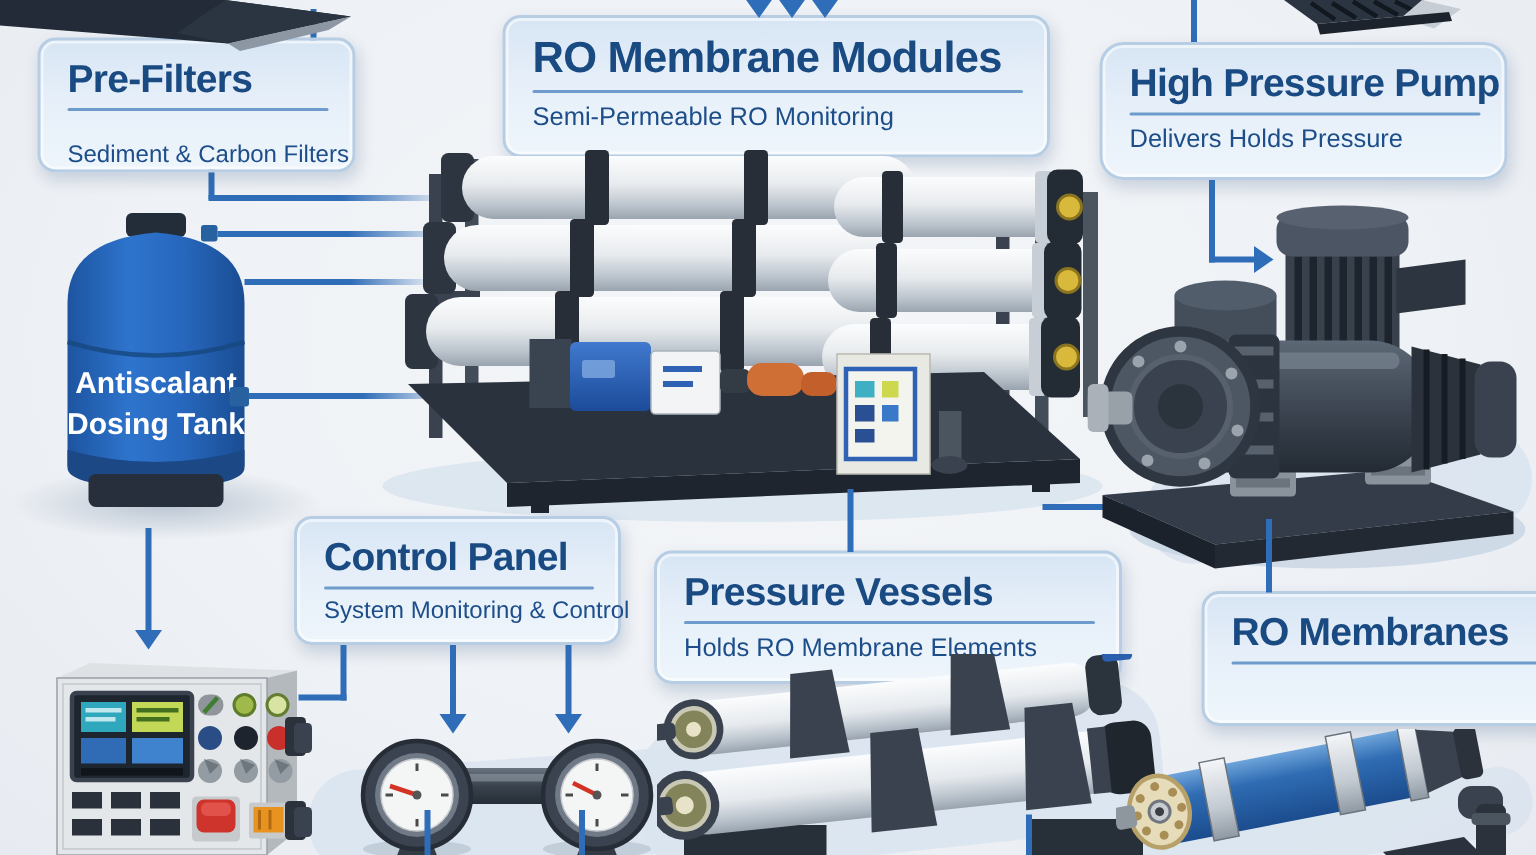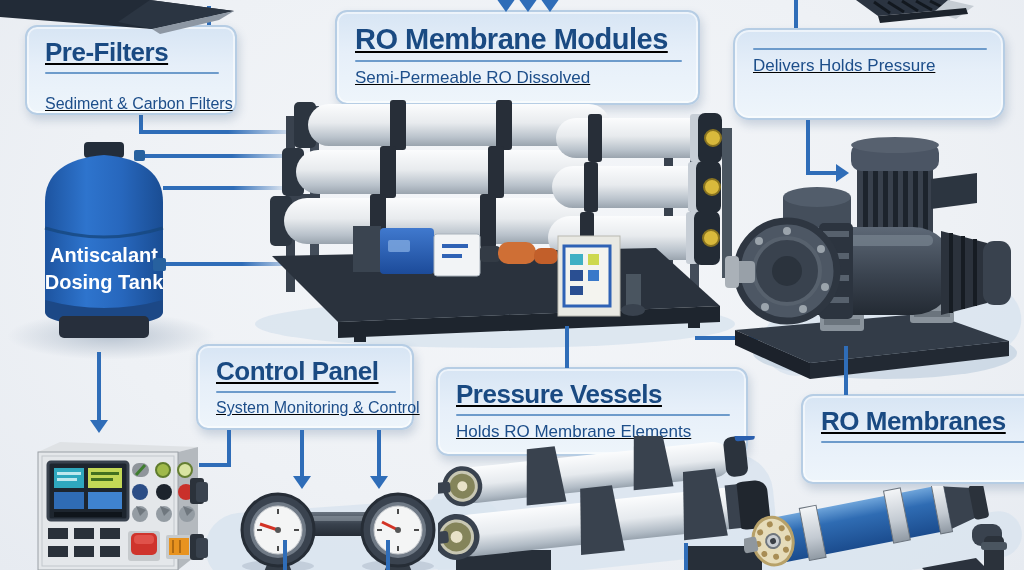--- a/index.html
+++ b/index.html
@@ -12,21 +12,20 @@
   .abs{position:absolute;}
   
   .card{
     position:absolute;
     background:linear-gradient(180deg,#d7e5f4 0%,#e6eff9 45%,#eef5fb 100%);
     border:2px solid #b6cde4;
     border-radius:12px;
     box-shadow:2px 5px 10px rgba(60,90,130,.22), inset 0 0 0 2px rgba(255,255,255,.55);
     padding:12px 16px 0 18px;
     box-sizing:border-box;
-    text-decoration:underline;
   }
   .card-title{
     color:#1a4a82;font-weight:bold;font-size:26px;letter-spacing:-.5px;line-height:1.05;
     white-space:nowrap;
   }
   .card-title.big{font-size:29px;}
   .card-divider{height:2px;background:#6d9bcb;margin:6px 0 6px 0;border-radius:1px;}
   .card-subtitle{color:#1d4e8a;font-size:17px;white-space:nowrap;}
   
   .lineV{position:absolute;width:4px;background:#2f6db8;}
@@ -79,21 +78,21 @@
   <div class="node" style="left:134px;top:150px;width:11px;height:11px;"></div>
   <div class="lineH fade" style="left:145px;top:154px;width:158px;"></div>
   <div class="lineH fade" style="left:163px;top:186px;width:128px;"></div>
   <div class="node" style="left:153px;top:258px;width:13px;height:13px;"></div>
   <div class="lineH fade" style="left:166px;top:262px;width:138px;"></div>
   <div class="lineH" style="left:695px;top:336px;width:112px;"></div>
 
   <div class="card" style="left:335px;top:10px;width:365px;height:95px;">
     <div class="card-title big">RO Membrane Modules</div>
     <div class="card-divider"></div>
-    <div class="card-subtitle">Semi-Permeable RO Dissolved</div>
+    <div class="card-subtitle">Semi-Permeable RO Monitoring</div>
   </div>
 
   <svg class="abs" style="left:258px;top:98px;" width="482" height="245" viewBox="0 0 482 245">
     <defs>
       <linearGradient id="cylG" x1="0" y1="0" x2="0" y2="1">
         <stop offset="0" stop-color="#fbfcfd"></stop>
           <stop offset=".45" stop-color="#e8ebee"></stop>
         <stop offset=".8" stop-color="#b9c2cb"></stop>
           <stop offset="1" stop-color="#9aa4ae"></stop>
       </linearGradient>
@@ -184,20 +183,21 @@
     <ellipse cx="375" cy="212" rx="12" ry="6" fill="#39424e"></ellipse>
   </svg>
 
   <div class="card" style="left:25px;top:25px;width:212px;height:90px;">
     <div class="card-title">Pre-Filters</div>
     <div class="card-divider"></div>
     <div class="card-subtitle" style="font-size:16px;margin-top:21px;">Sediment &amp; Carbon Filters</div>
   </div>
 
   <div class="card" style="left:733px;top:28px;width:272px;height:92px;border-radius:16px;">
+    <div class="card-title">High Pressure Pump</div>
     <div class="card-divider"></div>
     <div class="card-subtitle">Delivers Holds Pressure</div>
   </div>
 
   <div class="card" style="left:436px;top:367px;width:312px;height:89px;">
     <div class="card-title">Pressure Vessels</div>
     <div class="card-divider"></div>
     <div class="card-subtitle">Holds RO Membrane Elements</div>
   </div>
 

